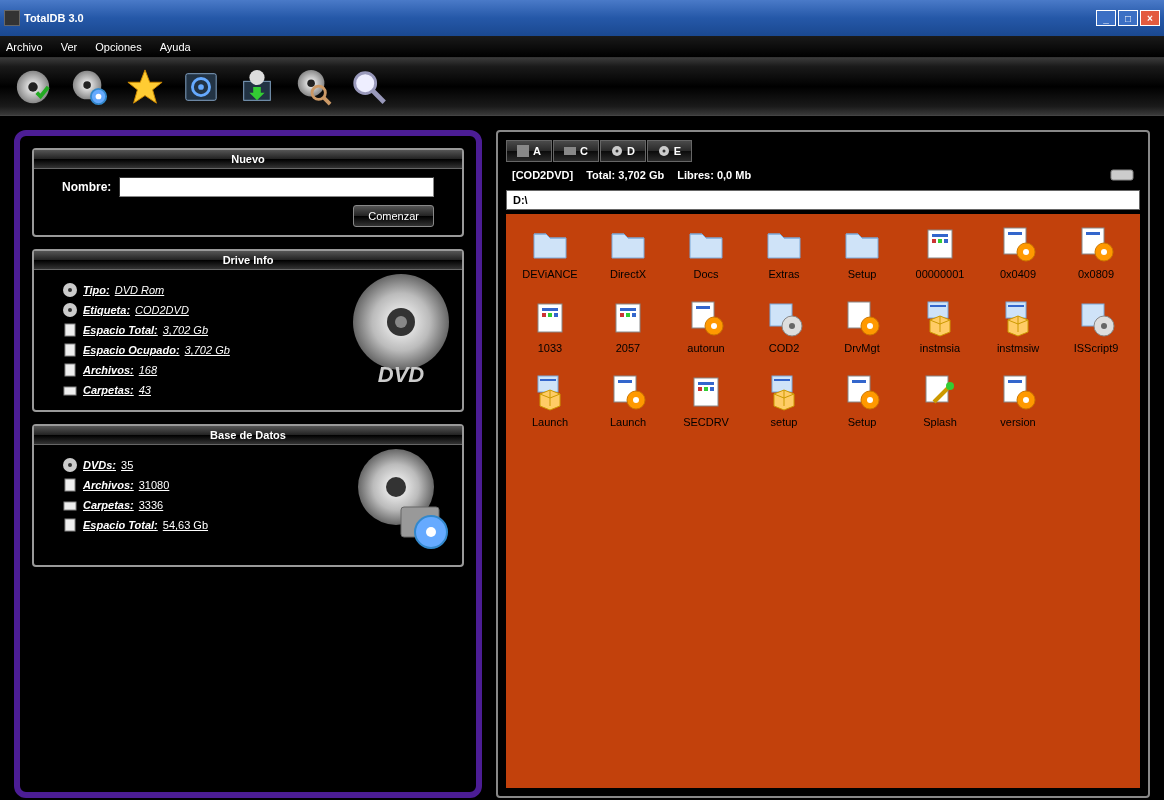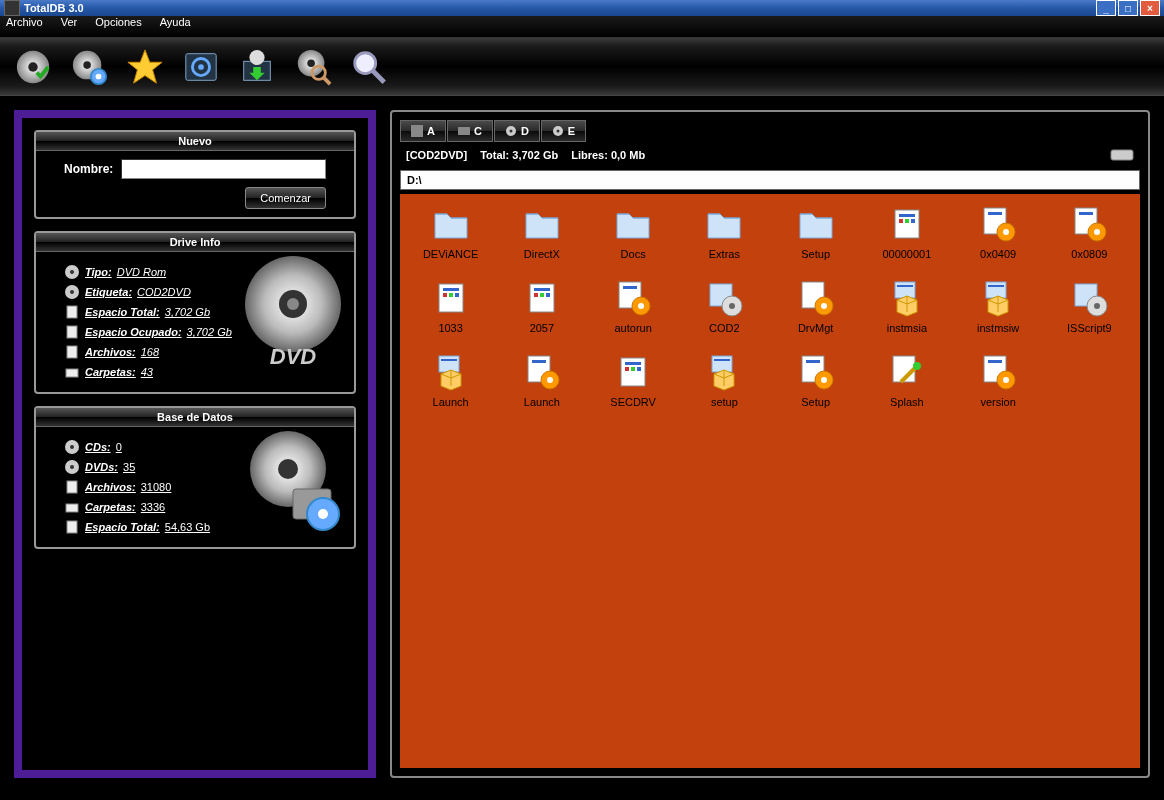--- a/index.html
+++ b/index.html
@@ -1,36 +1,36 @@
 <!DOCTYPE html>
 <html><head>
 <meta charset="utf-8">
 <style>
 * { margin: 0; padding: 0; box-sizing: border-box; font-family: Tahoma, sans-serif; }
 body { background: #000; width: 1164px; height: 800px; overflow: hidden; }
 
-.titlebar { height: 16px; background: linear-gradient(to bottom, #4a7ac8, #2558a8 50%, #1a4890); display: flex; align-items: center; padding: 0 4px; color: #fff; font-size: 11px; font-weight: bold; }
+.titlebar { height: 36px; background: linear-gradient(to bottom, #4a7ac8, #2558a8 50%, #1a4890); display: flex; align-items: center; padding: 0 4px; color: #fff; font-size: 11px; font-weight: bold; }
 .titlebar .icon-slot { width: 16px; height: 16px; background: #333; margin-right: 4px; border: 1px solid #666; }
 .titlebar .title { flex: 1; }
 .titlebar .win-btns { display: flex; gap: 2px; }
 .titlebar .win-btn { width: 20px; height: 16px; font-size: 10px; display: flex; align-items: center; justify-content: center; cursor: pointer; border: 1px solid #fff; }
 .win-min { background: #3b6fc4; }
 .win-max { background: #3b6fc4; }
 .win-close { background: #e35b3e; }
 
-.menubar { height: 22px; background: linear-gradient(to bottom, #1a1a1a, #000); display: flex; padding: 0 6px; color: #fff; font-size: 11px; gap: 18px; border-bottom: 1px solid #333; }
+.menubar { height: 22px; background: linear-gradient(to bottom, #1a1a1a, #000); display: flex; align-items: center; padding: 0 6px; color: #fff; font-size: 11px; gap: 18px; border-bottom: 1px solid #333; }
 .menubar span { cursor: pointer; }
 
 .toolbar { height: 58px; background: linear-gradient(to bottom, #3a3a3a 0%, #1a1a1a 15%, #000 50%, #1a1a1a 85%, #3a3a3a 100%); display: flex; align-items: center; padding: 0 8px; gap: 6px; border-bottom: 1px solid #444; }
 .tool-btn { width: 50px; height: 42px; display: flex; align-items: center; justify-content: center; cursor: pointer; border-radius: 3px; }
 .tool-btn svg { width: 38px; height: 38px; }
 
 .main-area { display: flex; padding: 14px; gap: 14px; height: calc(800px - 24px - 22px - 58px); }
 
-.left-panel { width: 362px; background: #000; border: 8px solid #4c1d95; border-radius: 0; padding: 12px; display: flex; flex-direction: column; gap: 12px; }
+.left-panel { width: 468px; background: #000; border: 6px solid #4c1d95; border-radius: 12px; padding: 12px; display: flex; flex-direction: column; gap: 12px; }
 
 .section { border: 2px solid #999; border-radius: 4px; background: #000; }
 .section-header { background: linear-gradient(to bottom, #555, #222 50%, #000 51%, #333); color: #fff; font-size: 11px; font-weight: bold; text-align: center; padding: 3px; border-bottom: 1px solid #666; }
 .section-body { padding: 8px 28px; color: #fff; font-size: 11px; }
 
 .row { display: flex; align-items: center; gap: 5px; margin: 4px 0; text-decoration: underline; }
 .row .ico { width: 16px; height: 16px; flex-shrink: 0; }
 .row .lbl { font-weight: bold; font-style: italic; }
 .row .val { font-style: italic; }
 
@@ -214,28 +214,20 @@
             <circle cx="55" cy="50" r="14" fill="#333"></circle>
             <circle cx="55" cy="50" r="6" fill="#888"></circle>
             <text x="55" y="110" text-anchor="middle" font-size="22" font-weight="bold" fill="#ccc" font-style="italic">DVD</text>
           </svg>
       </div>
     </div>
 
     <div class="section">
       <div class="section-header">Base de Datos</div>
       <div class="section-body db-body">
-        <div class="row">
-            <svg class="ico" viewBox="0 0 16 16">
-              <circle cx="8" cy="8" r="7" fill="#ccc"></circle>
-              <circle cx="8" cy="8" r="2" fill="#333"></circle>
-            </svg>
-            <span class="lbl">CDs:</span> 
-            <span>0</span>
-          </div>
         <div class="row">
             <svg class="ico" viewBox="0 0 16 16">
               <circle cx="8" cy="8" r="7" fill="#ccc"></circle>
               <circle cx="8" cy="8" r="2" fill="#333"></circle>
             </svg>
             <span class="lbl">DVDs:</span> 
             <span>35</span>
           </div>
         <div class="row">
             <svg class="ico" viewBox="0 0 16 16">

